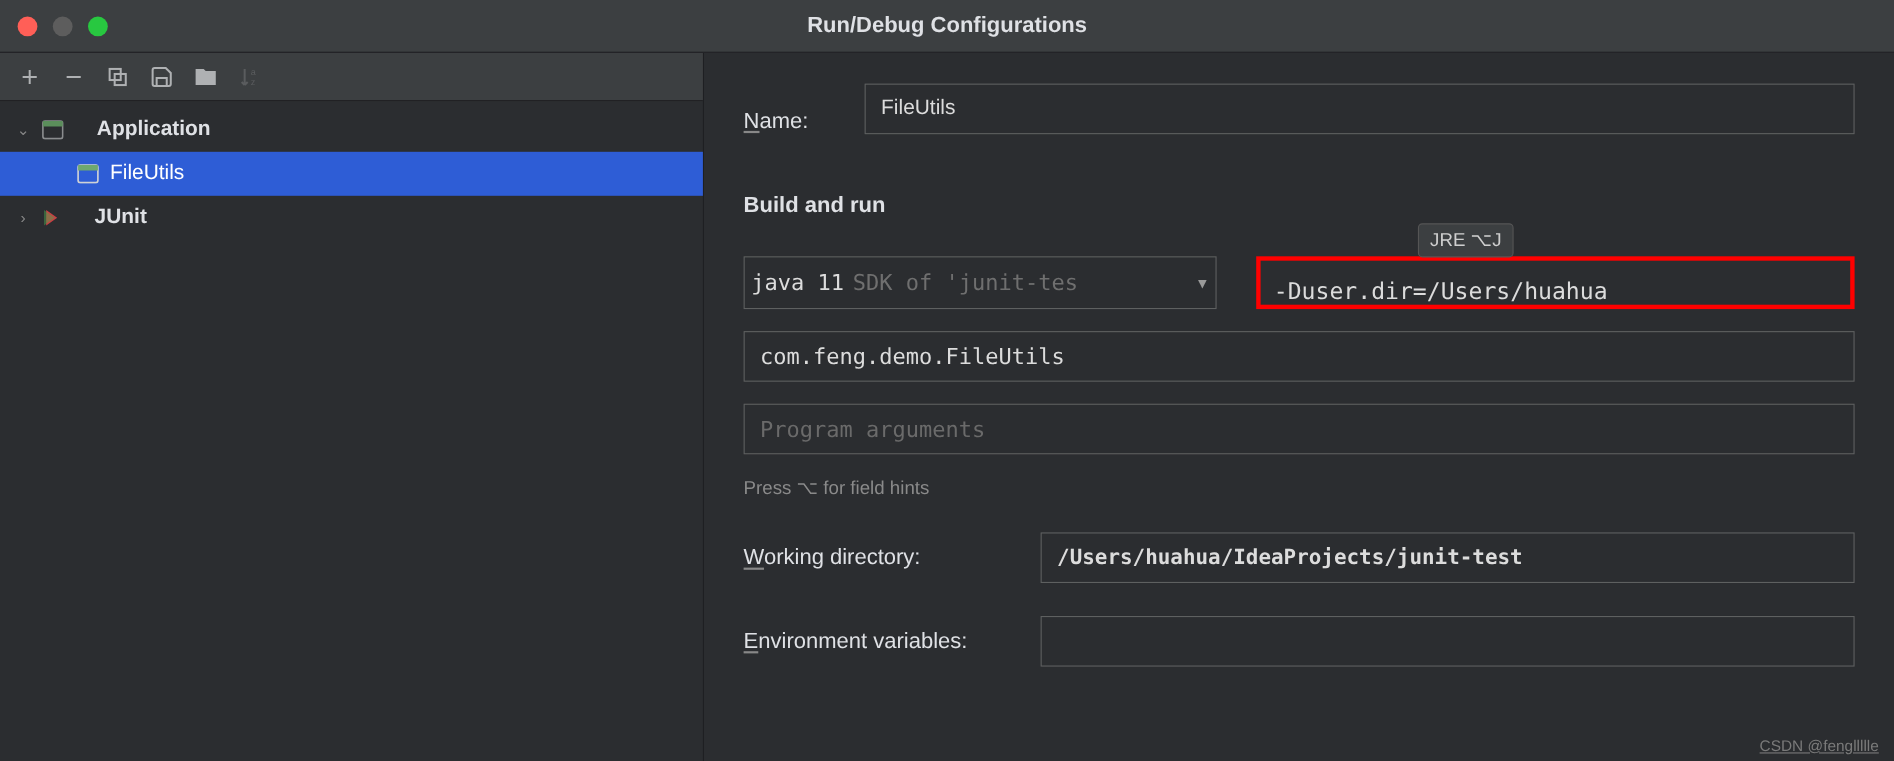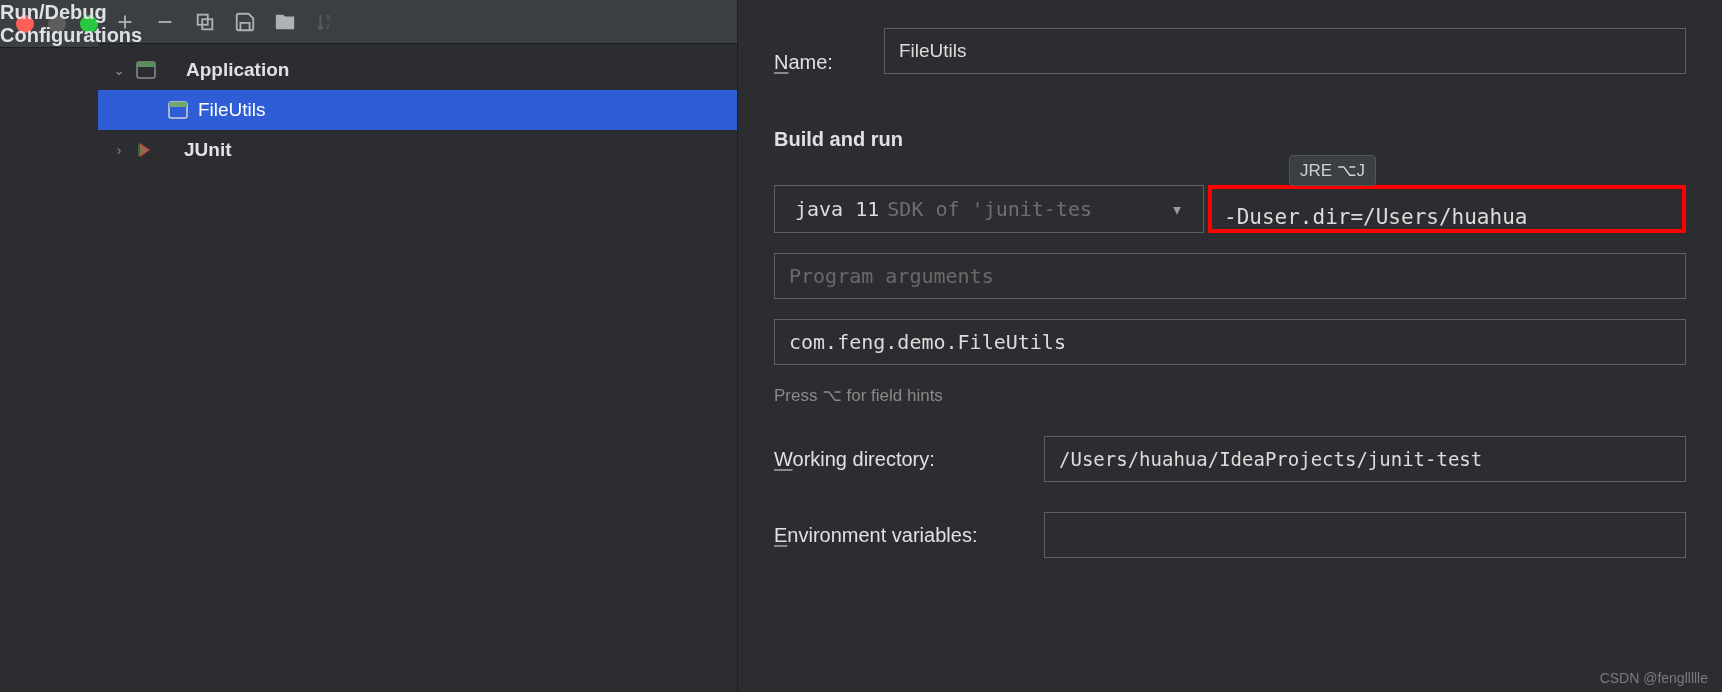--- a/index.html
+++ b/index.html
@@ -4,21 +4,21 @@
 <style>
 * { box-sizing: border-box; margin: 0; padding: 0; }
 body {
   font-family: -apple-system, BlinkMacSystemFont, "Segoe UI", sans-serif;
   background: #2b2d30;
   color: #bbbbbb;
   width: 1722px;
   height: 692px;
   overflow: hidden;
 }
-.window { width: 100%; height: 100%; display: flex; flex-direction: row; }
+.window { width: 100%; height: 100%; display: flex; flex-direction: column; }
 .titlebar {
   height: 48px;
   display: flex;
   align-items: center;
   position: relative;
   background: #3c3f41;
   border-bottom: 1px solid #1e1f22;
 }
 .traffic-lights { display: flex; gap: 14px; padding-left: 16px; }
 .tl { width: 18px; height: 18px; border-radius: 50%; }
@@ -68,29 +68,29 @@
 .row .flabel { width:110px; color:#dfe1e5; font-size:20px; }
 .und { text-decoration: underline; text-decoration-color:#888; text-underline-offset:3px;}
 .input {
   flex:1; height:46px; background:#2b2d30;
   border:1px solid #5e6060;
   padding: 0 14px; color:#dcdcdc; font-size:19px;
   font-family:inherit;
 }
 .input::placeholder{ color:#707070; }
 .section-title { font-size:20px; font-weight:600; color:#dfe1e5; margin-bottom: 8px; margin-top: 24px; }
-.build-row { display:flex; gap:4px; margin-top:26px; position:relative; }
+.build-row { display:flex; gap:36px; margin-top:26px; position:relative; }
 .jre-hint {
   position:absolute; top:-30px; right:310px;
   background:#3c3f41; padding:4px 10px; font-size:17px; color:#cfcfcf;
   border:1px solid #555; border-radius:4px;
 }
 .sdk-select {
   width:430px; height:48px; border:1px solid #5e6060;
-  display:flex; align-items:center; padding:0 20px; gap:8px;
+  display:flex; align-items:center; padding:0 6px; gap:8px;
   cursor:pointer; font-family: "Menlo","Consolas",monospace;
   font-size:20px; background:#2b2d30;
 }
 .sdk-select .bold{ color:#dcdcdc;}
 .sdk-select .dim{ color:#6f6f6f;}
 .sdk-select .chev{ margin-left:auto; color:#9a9a9a;}
 .vm-box {
   flex:1; height:48px; border:4px solid #ff0000;
   display:flex; align-items:flex-end; padding:0 12px;
   font-family:"Menlo","Consolas",monospace; font-size:21px; color:#dcdcdc;
@@ -100,21 +100,21 @@
   width:100%; height:46px; border:1px solid #5e6060;
   background:#2b2d30; padding:0 14px; margin-top:20px;
   font-family:"Menlo","Consolas",monospace; font-size:20px; color:#dcdcdc;
 }
 .wide-input::placeholder{color:#6a6a6a;}
 .hint { font-size:17px; color:#8a8a8a; margin-top:20px; }
 .form-row { display:flex; align-items:center; margin-top:30px; }
 .form-row .flabel2 { width:270px; font-size:20px; color:#dfe1e5;}
 .watermark {
   position:absolute; bottom:6px; right:14px;
-  font-size:14px; color:#7a7a7a;
+  font-size:14px; color:#7a7a7a;text-decoration:underline;
 }
 </style>
 </head>
 <body>
 
 <div class="window">
   <div class="titlebar">
     <div class="traffic-lights">
       <div class="tl tl-close"></div>
       <div class="tl tl-min"></div>
@@ -208,29 +208,29 @@
         <div class="sdk-select">
           <span class="bold">java 11</span>
           <span class="dim">SDK of 'junit-tes</span>
           <span class="chev">▾</span>
         </div>
         <div class="vm-box">
           <span>-Duser.dir=/Users/huahua</span>
         </div>
       </div>
 
+      <input class="wide-input" value="com.feng.demo.FileUtils" style="">
+
       <input class="wide-input" placeholder="Program arguments" style="">
-
-      <input class="wide-input" value="com.feng.demo.FileUtils" style="">
 
       <div class="hint">Press ⌥ for field hints</div>
 
       <div class="form-row">
         <div class="flabel2"><span class="und">W</span>orking directory:</div>
-        <input class="input" style="font-family: Menlo, Consolas, monospace;" value="/Users/huahua/IdeaProjects/junit-test">
+        <input class="input" style="font-family: Menlo, Consolas, monospace; font-weight: bold;" value="/Users/huahua/IdeaProjects/junit-test">
       </div>
 
       <div class="form-row">
         <div class="flabel2"><span class="und">E</span>nvironment variables:</div>
         <input class="input" value="" style="">
       </div>
 
       <div class="watermark">CSDN @fengllllle</div>
     </div>
   </div>

